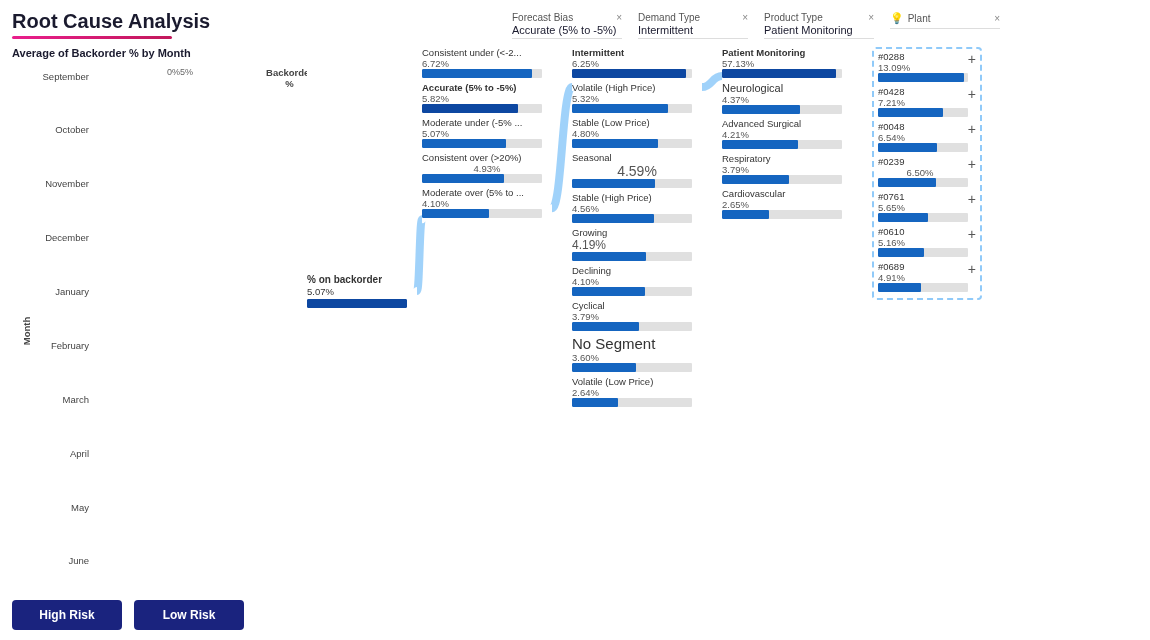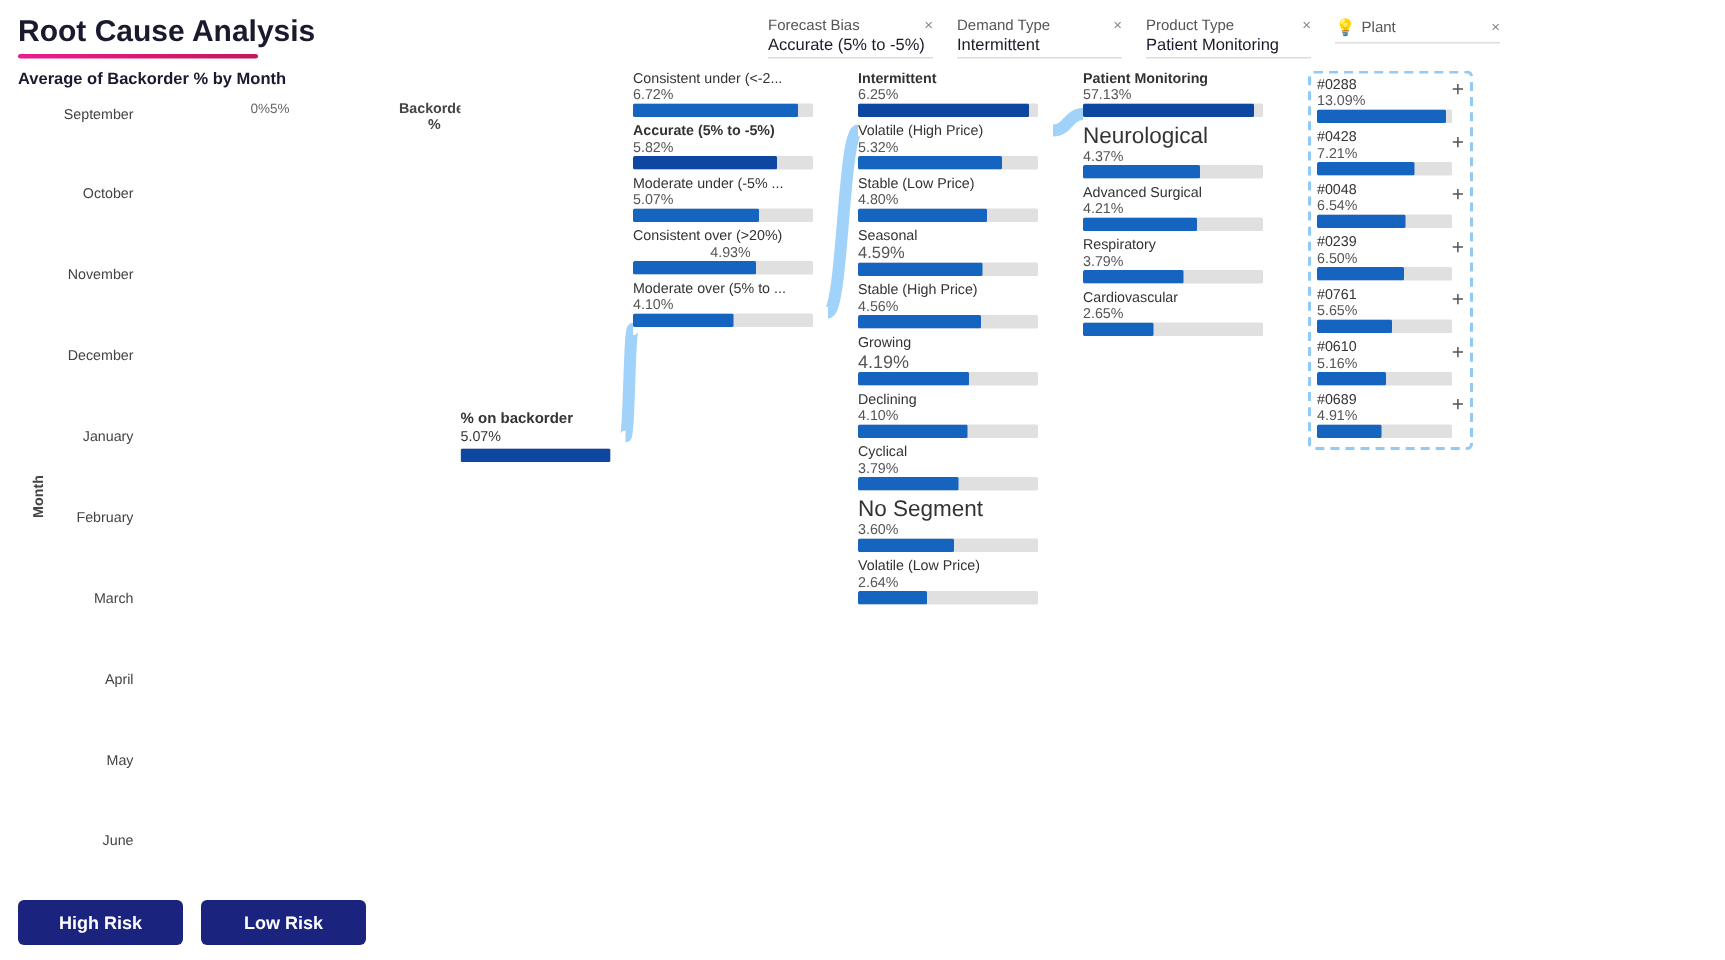--- a/index.html
+++ b/index.html
@@ -412,21 +412,21 @@
             </div>
             <div style="margin-bottom: 4px;">
               <div style="font-size: 9.5px; color: rgb(51, 51, 51); font-weight: 500;">Stable (Low Price)</div>
               <div style="font-size: 9.5px; color: rgb(85, 85, 85);">4.80%</div>
               <div class="sankey-bar-track" style="width: 120px;">
                 <div class="sankey-bar-fill" style="width: 72%;"></div>
               </div>
             </div>
             <div style="margin-bottom: 4px;">
               <div style="font-size: 9.5px; color: rgb(51, 51, 51); font-weight: 500;">Seasonal</div>
-              <div style="font-size: 11px; color: rgb(85, 85, 85);">4.59%</div>
+              <div style="font-size: 14px; color: rgb(85, 85, 85); text-align: center;">4.59%</div>
               <div class="sankey-bar-track" style="width: 120px;">
                 <div class="sankey-bar-fill" style="width: 69%;"></div>
               </div>
             </div>
             <div style="margin-bottom: 4px;">
               <div style="font-size: 9.5px; color: rgb(51, 51, 51); font-weight: 500;">Stable (High Price)</div>
               <div style="font-size: 9.5px; color: rgb(85, 85, 85);">4.56%</div>
               <div class="sankey-bar-track" style="width: 120px;">
                 <div class="sankey-bar-fill" style="width: 68%;"></div>
               </div>
@@ -470,21 +470,21 @@
 
         <div style="position:absolute;left:415px;top:4px;width:130px;" id="sankey-col3">
         <div style="margin-bottom: 4px;">
               <div style="font-size: 9.5px; color: rgb(51, 51, 51); font-weight: 700;">Patient Monitoring</div>
               <div style="font-size: 9.5px; color: rgb(85, 85, 85);">57.13%</div>
               <div class="sankey-bar-track" style="width: 120px;">
                 <div class="sankey-bar-fill dark" style="width: 95%;"></div>
               </div>
             </div>
             <div style="margin-bottom: 4px;">
-              <div style="font-size: 15px; color: rgb(51, 51, 51); font-weight: 500;">Neurological</div>
+              <div style="font-size: 11px; color: rgb(51, 51, 51); font-weight: 500;">Neurological</div>
               <div style="font-size: 9.5px; color: rgb(85, 85, 85);">4.37%</div>
               <div class="sankey-bar-track" style="width: 120px;">
                 <div class="sankey-bar-fill" style="width: 65%;"></div>
               </div>
             </div>
             <div style="margin-bottom: 4px;">
               <div style="font-size: 9.5px; color: rgb(51, 51, 51); font-weight: 500;">Advanced Surgical</div>
               <div style="font-size: 9.5px; color: rgb(85, 85, 85);">4.21%</div>
               <div class="sankey-bar-track" style="width: 120px;">
                 <div class="sankey-bar-fill" style="width: 63%;"></div>
@@ -526,21 +526,21 @@
             <div style="margin-bottom: 4px; position: relative;">
               <div style="font-size: 9.5px; color: rgb(51, 51, 51); font-weight: 500;">#0048</div>
               <div style="font-size: 9.5px; color: rgb(85, 85, 85);">6.54%</div>
               <div class="sankey-bar-track" style="width: 90px;">
                 <div class="sankey-bar-fill" style="width: 65%;"></div>
               </div>
               <span style="position: absolute; right: -14px; top: 0px; font-size: 14px; color: rgb(85, 85, 85); cursor: pointer;">+</span>
             </div>
             <div style="margin-bottom: 4px; position: relative;">
               <div style="font-size: 9.5px; color: rgb(51, 51, 51); font-weight: 500;">#0239</div>
-              <div style="font-size: 9.5px; color: rgb(85, 85, 85);">6.50%</div>
+              <div style="font-size: 9.5px; color: rgb(85, 85, 85); text-align: center;">6.50%</div>
               <div class="sankey-bar-track" style="width: 90px;">
                 <div class="sankey-bar-fill" style="width: 64%;"></div>
               </div>
               <span style="position: absolute; right: -14px; top: 0px; font-size: 14px; color: rgb(85, 85, 85); cursor: pointer;">+</span>
             </div>
             <div style="margin-bottom: 4px; position: relative;">
               <div style="font-size: 9.5px; color: rgb(51, 51, 51); font-weight: 500;">#0761</div>
               <div style="font-size: 9.5px; color: rgb(85, 85, 85);">5.65%</div>
               <div class="sankey-bar-track" style="width: 90px;">
                 <div class="sankey-bar-fill" style="width: 56%;"></div>

